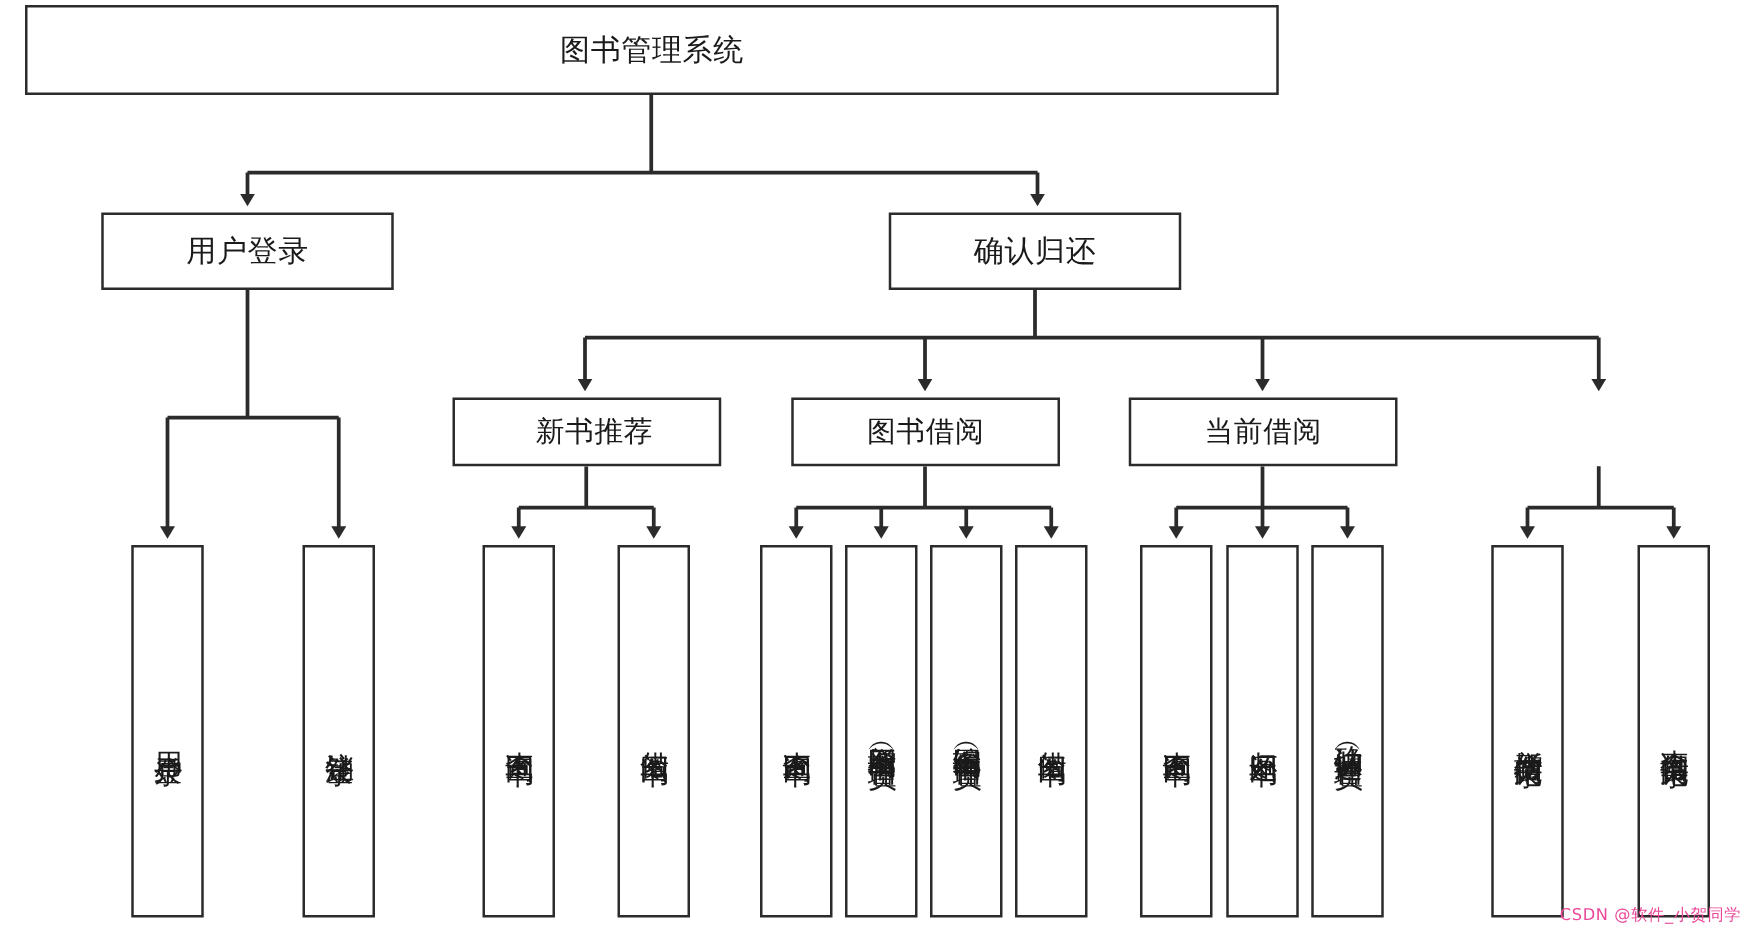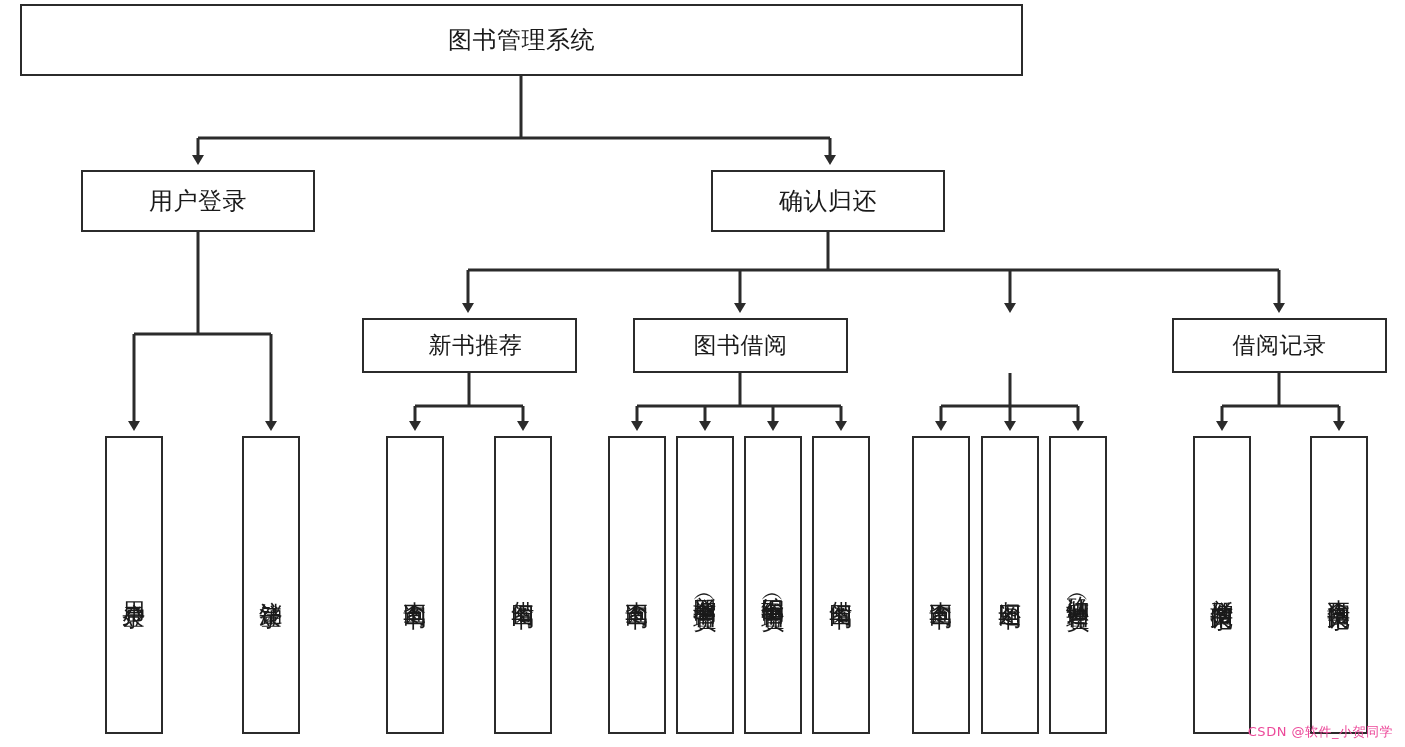--- a/index.html
+++ b/index.html
@@ -132,22 +132,22 @@
   <div class="node h" style="left:711px; top:170px; width:234px; height:62px;">
     <span>确认归还</span>
   </div>
 
   <div class="node h small" style="left:362px; top:318px; width:215px; height:55px;padding-left:12px;">
     <span>新书推荐</span>
   </div>
   <div class="node h small" style="left:633px; top:318px; width:215px; height:55px;">
     <span>图书借阅</span>
   </div>
-  <div class="node h small" style="left:1172px; top:318px; width:215px; height:55px;">
-    <span>借阅记录</span>
+  <div class="node h small" style="left:903px; top:318px; width:215px; height:55px;">
+    <span>当前借阅</span>
   </div>
 
   <div class="node v" style="left:105px; top:436px; width:58px; height:298px;">
     <span class="vtext">用户登录</span>
   </div>
   <div class="node v" style="left:242px; top:436px; width:58px; height:298px;">
     <span class="vtext">注销登录</span>
   </div>
 
   <div class="node v" style="left:386px; top:436px; width:58px; height:298px;">

